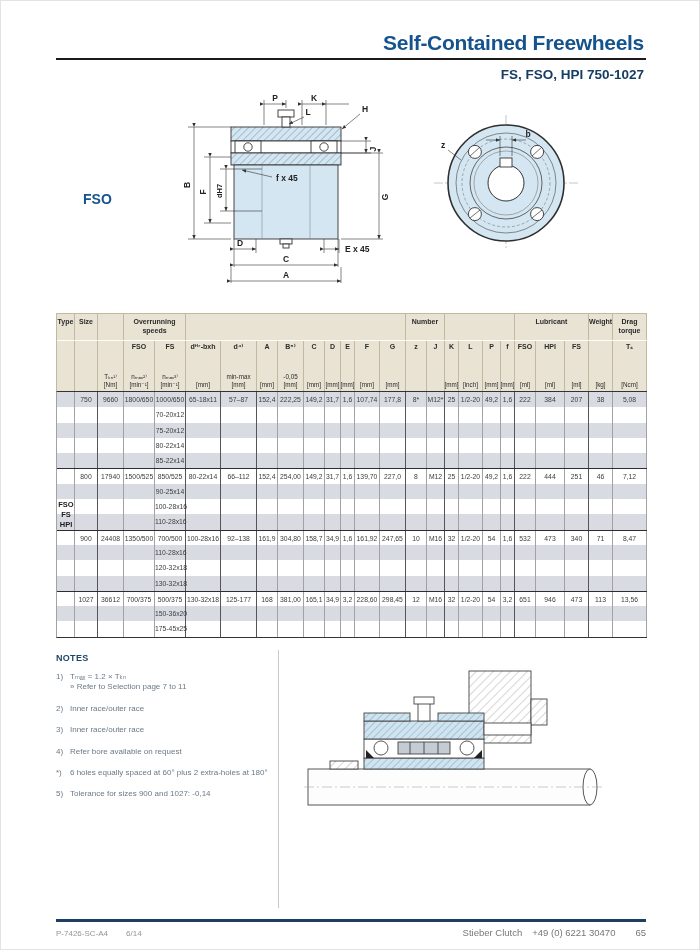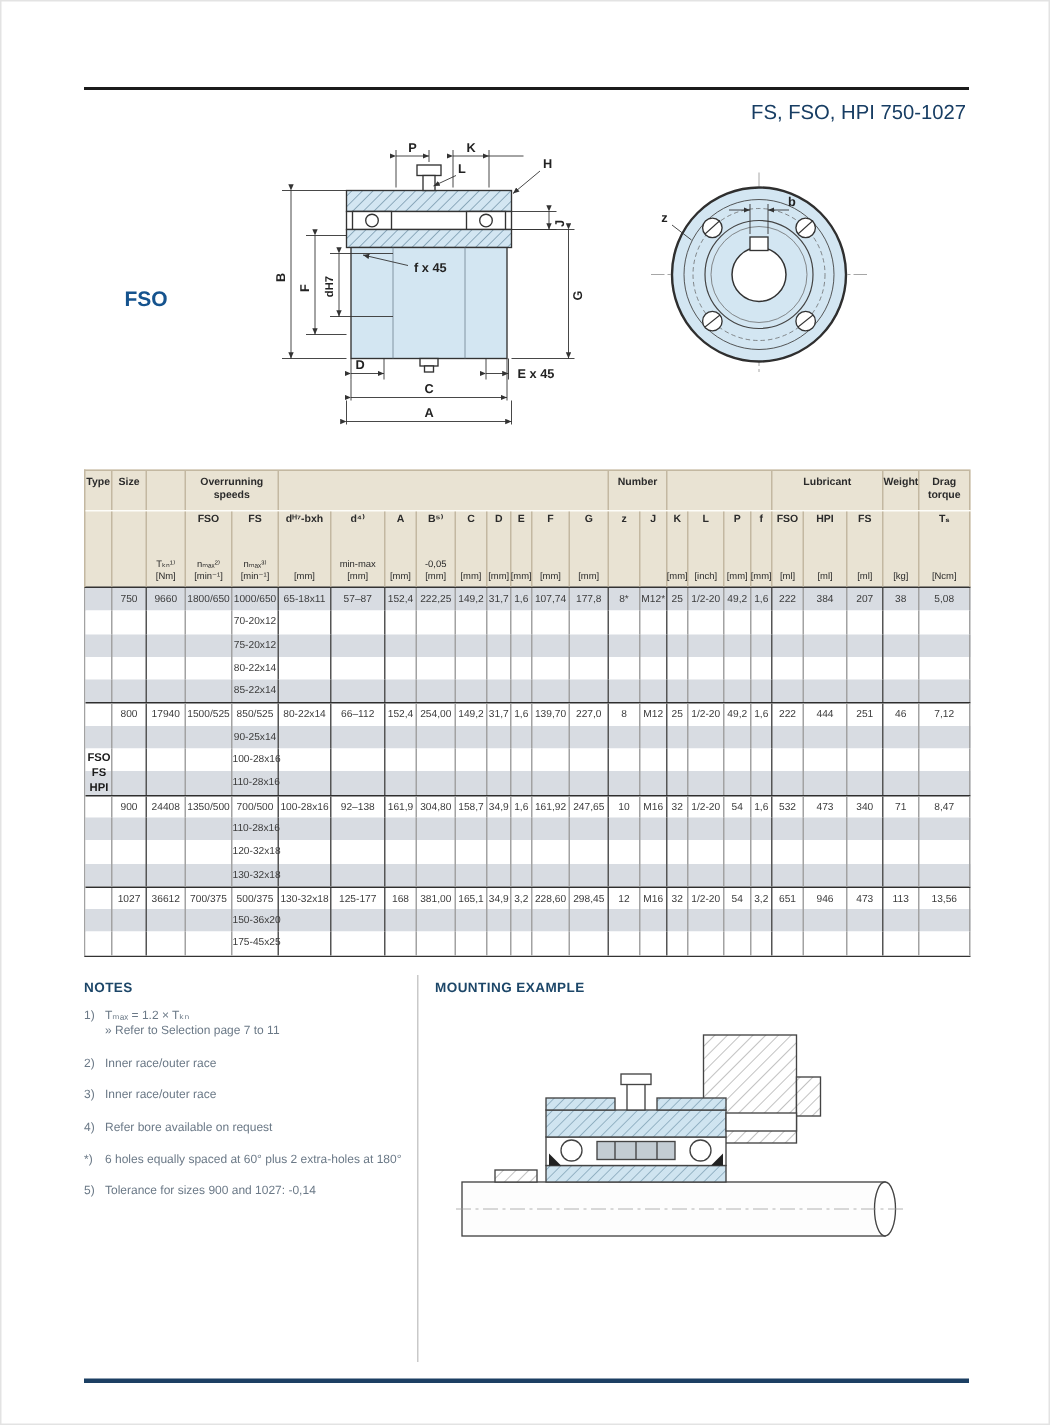--- a/index.html
+++ b/index.html
@@ -3,21 +3,21 @@
 <meta charset="utf-8">
 <style>
   * { margin:0; padding:0; box-sizing:border-box; }
   html,body { background:#ffffff; }
   body { font-family:"Liberation Sans","DejaVu Sans",sans-serif; }
   .page { position:relative; width:700px; height:950px; background:#fff; overflow:hidden; border:1px solid #e3e3e3; }
 
   
   .title { position:absolute; top:30px; right:55px; font-size:21px; font-weight:bold; color:#15538e; letter-spacing:-0.3px; }
   .title-rule { position:absolute; top:57px; left:55px; width:590px; height:2px; background:#1b1b1b; }
-  .subtitle { position:absolute; top:66px; right:55px; font-size:13.5px; font-weight:normal; color:#173d63; }
+  .subtitle { position:absolute; top:66px; right:55px; font-size:13.5px; font-weight:bold; color:#173d63; }
 
   
   .fso-label { position:absolute; top:190px; left:82px; font-size:14px; font-weight:bold; color:#15538e; }
   .svg-abs { position:absolute; }
   svg text { font-family:"Liberation Sans","DejaVu Sans",sans-serif; font-size:8.5px; font-weight:bold; fill:#222; }
   svg .small { font-size:7.5px; }
 
   
   .table-wrap { position:absolute; top:312px; left:55px; width:591px; }
   .thead { border-top:1px solid #c3b8a1; border-left:1px solid #c3b8a1; background:#e9e3d3; border-bottom:1.5px solid #333; }
@@ -53,20 +53,21 @@
   .footer-left .gap { display:inline-block; width:18px; }
   .footer-right { font-size:9.5px; color:#777; }
   .footer-right .gap { display:inline-block; width:10px; }
   .footer-right .pgap { display:inline-block; width:20px; }
 </style>
 </head>
 <body>
 
 <div class="page">
 
+  <div class="title">Self-Contained Freewheels</div>
   <div class="title-rule"></div>
   <div class="subtitle">FS, FSO, HPI 750-1027</div>
 
   <div class="fso-label">FSO</div>
 
   <svg class="svg-abs" style="left:135px; top:90px;" width="270" height="215" viewBox="0 0 270 215">
     <defs>
       <pattern id="hb" width="5" height="5" patternUnits="userSpaceOnUse" patternTransform="rotate(45)">
         <rect width="5" height="5" fill="#d3e6f2"></rect>
           <line x1="0" y1="0" x2="0" y2="5" stroke="#5d8199" stroke-width="0.8"></line>
@@ -813,21 +814,20 @@
         <div class="note-item">
           <div class="note-marker">5)</div>
           <div class="note-text">Tolerance for sizes 900 and 1027: -0,14</div>
         </div>
       </div>
   </div>
 
   <div class="divider-v"></div>
 
   <div class="mounting">
-    <div class="sec-heading">MOUNTING EXAMPLE</div>
     <svg width="300" height="185" viewBox="0 0 300 185" style="margin-top:12px; margin-left:14px;">
       <defs>
         <pattern id="bh2" width="5" height="5" patternUnits="userSpaceOnUse" patternTransform="rotate(45)">
           <rect width="5" height="5" fill="#cfe4f0"></rect>
             <line x1="0" y1="0" x2="0" y2="5" stroke="#6e93a8" stroke-width="0.8"></line>
         </pattern>
         <pattern id="gh2" width="6" height="6" patternUnits="userSpaceOnUse" patternTransform="rotate(45)">
           <rect width="6" height="6" fill="#fff"></rect>
             <line x1="0" y1="0" x2="0" y2="6" stroke="#999" stroke-width="0.8"></line>
         </pattern>
@@ -853,14 +853,22 @@
         <rect x="114" y="38" width="12" height="18" fill="#fff"></rect>
         <rect x="110" y="32" width="20" height="7" fill="#fff"></rect>
         <rect x="180" y="58" width="47" height="12" fill="#fff"></rect>
         <polygon points="62,93 70,93 62,85" fill="#222" stroke="none"></polygon>
         <polygon points="178,93 170,93 178,85" fill="#222" stroke="none"></polygon>
       </g>
     </svg>
   </div>
 
   <div class="footer-rule"></div>
+  <div class="footer">
+    <div class="footer-left">
+      <span>P-7426-SC-A4</span><span class="gap"></span><span>6/14</span>
+    </div>
+    <div class="footer-right">
+      <span>Stieber Clutch</span><span class="gap"></span><span>+49 (0) 6221 30470</span><span class="pgap"></span><span>65</span>
+    </div>
+  </div>
 
 </div>
 
 </body></html>

